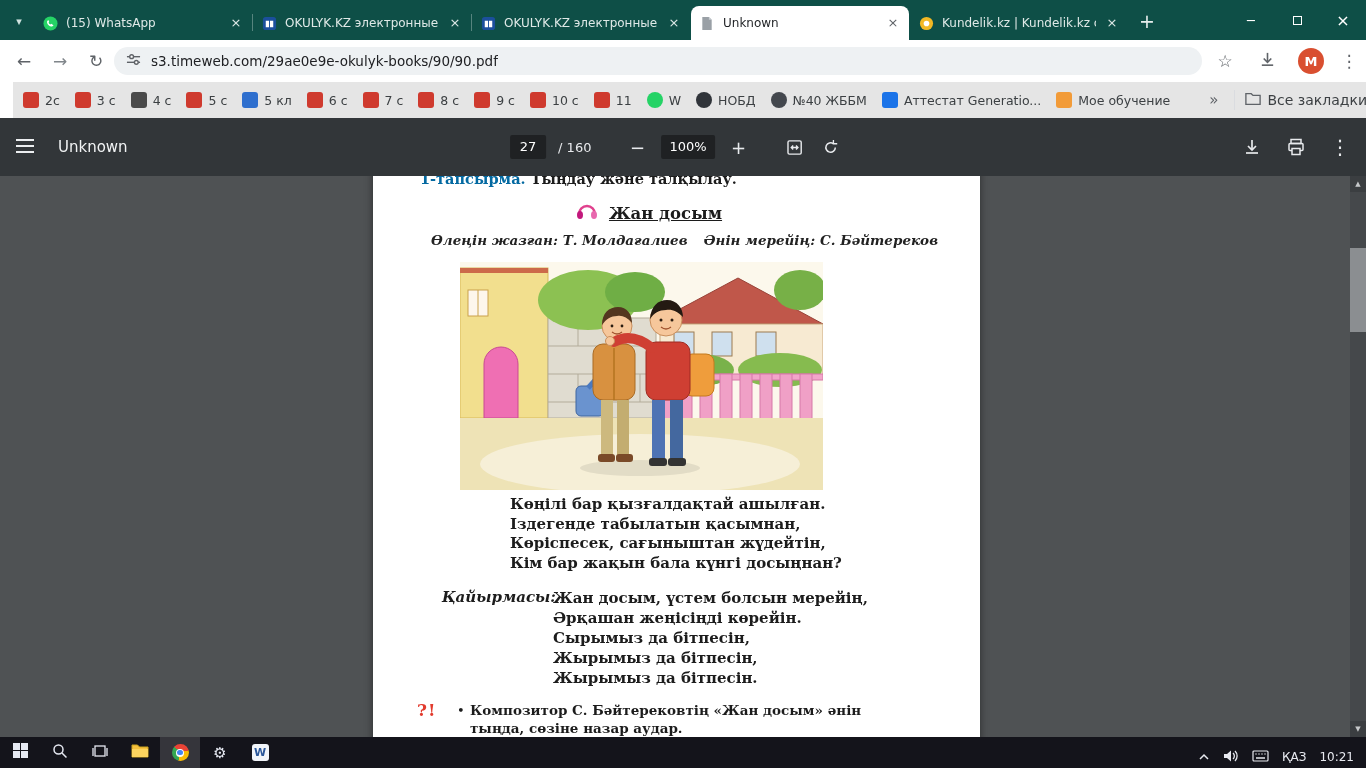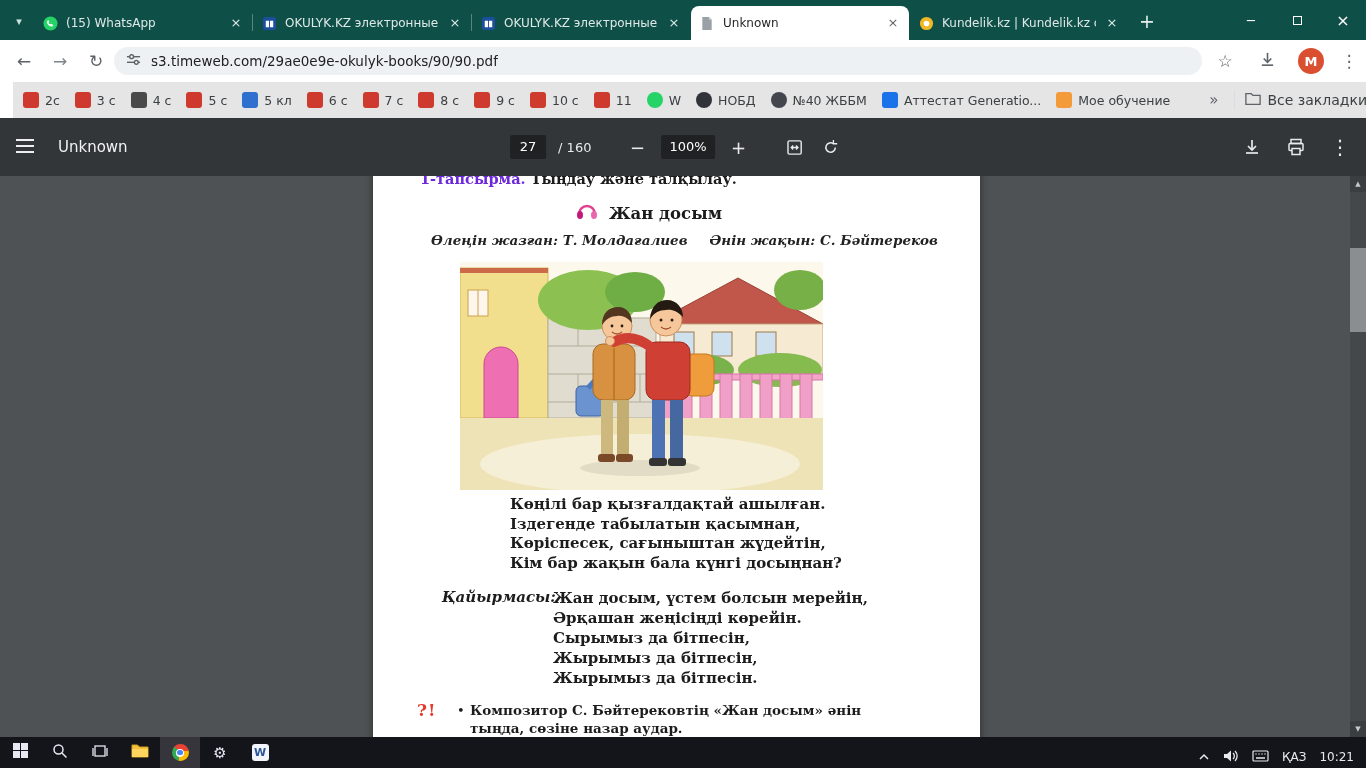--- a/index.html
+++ b/index.html
@@ -49,23 +49,23 @@
   .pt-zoombox { height:24px; background:#1f2123; border-radius:2px; color:#fff; padding:0 8px; line-height:24px; }
   .pt-btn { width:24px; height:24px; display:flex; align-items:center; justify-content:center; font-size:18px; cursor:pointer; }
   .pt-right { position:absolute; right:14px; top:0; height:58px; display:flex; align-items:center; gap:20px; }
   .pt-right .pt-btn { font-size:20px; }
 
   
   .pdfviewport { position:absolute; top:176px; left:0; width:1366px; height:561px; background:#4f5254; overflow:hidden; }
   .pdfpage { position:absolute; left:373px; top:-8px; width:607px; height:980px; background:#fff; box-shadow:0 0 8px rgba(0,0,0,.45); font-family:"DejaVu Serif","Liberation Serif",serif; color:#1c1c1c; }
   .pp { position:absolute; }
   .doc-task { top:2px; left:47px; font-size:14.5px; font-weight:bold; }
-  .doc-task .red { color:#6d28d9; }
+  .doc-task .red { color:#0369a1; }
   .doc-heading { top:33px; left:0; right:56px; display:flex; justify-content:center; align-items:center; gap:10px; }
-  .doc-title { font-size:16.5px; font-weight:bold; }
+  .doc-title { font-size:16.5px; font-weight:bold;text-decoration:underline; }
   .doc-authors { top:64px; left:58px; right:42px; display:flex; justify-content:space-between; font-style:italic; font-weight:bold; font-size:13.5px; color:#222; }
   .doc-illustration { top:94px; left:87px; width:363px; height:228px; }
   .doc-verse { top:327px; left:137px; font-size:15px; font-weight:bold; line-height:19.5px; }
   .doc-chorus-label { top:420px; left:69px; font-size:15px; font-weight:bold; font-style:italic; }
   .doc-chorus { top:420px; left:180px; font-size:15px; font-weight:bold; line-height:20px; }
   .doc-note-marker { top:532px; left:44px; color:#e23b2e; font-size:17px; font-weight:bold; letter-spacing:1px; }
   .doc-note-bullet { top:535px; left:84px; font-size:13px; }
   .doc-note { top:534px; left:97px; width:436px; font-size:13.5px; font-weight:bold; line-height:17.5px; }
 
   
@@ -353,21 +353,21 @@
               <path d="M4,13 a8,8 0 0 1 16,0" fill="none" stroke="#e0418e" stroke-width="2.4"></path>
               <ellipse cx="5" cy="14" rx="3" ry="4" fill="#c2187c"></ellipse>
               <ellipse cx="19" cy="14" rx="3" ry="4" fill="#e868ae"></ellipse>
             </svg>
         </span>
         <span class="doc-title">Жан досым</span>
       </div>
 
       <div class="pp doc-authors">
         <span>Өлеңін жазған: Т. Молдағалиев</span>
-        <span>Әнін жақын: С. Бәйтереков</span>
+        <span>Әнін мерейің: С. Бәйтереков</span>
       </div>
 
       <div class="pp doc-illustration">
         <svg width="363" height="228" viewBox="0 0 363 228">
           <rect width="363" height="228" fill="#fcf8ec"></rect>
 
           <rect x="0" y="6" width="88" height="150" fill="#f2df8e" stroke="#d8b95a"></rect>
           <rect x="0" y="6" width="88" height="5" fill="#cc6a4a"></rect>
           <rect x="8" y="28" width="20" height="26" fill="#fdf6ec" stroke="#caa24c"></rect>
           <line x1="18" y1="28" x2="18" y2="54" stroke="#caa24c"></line>

